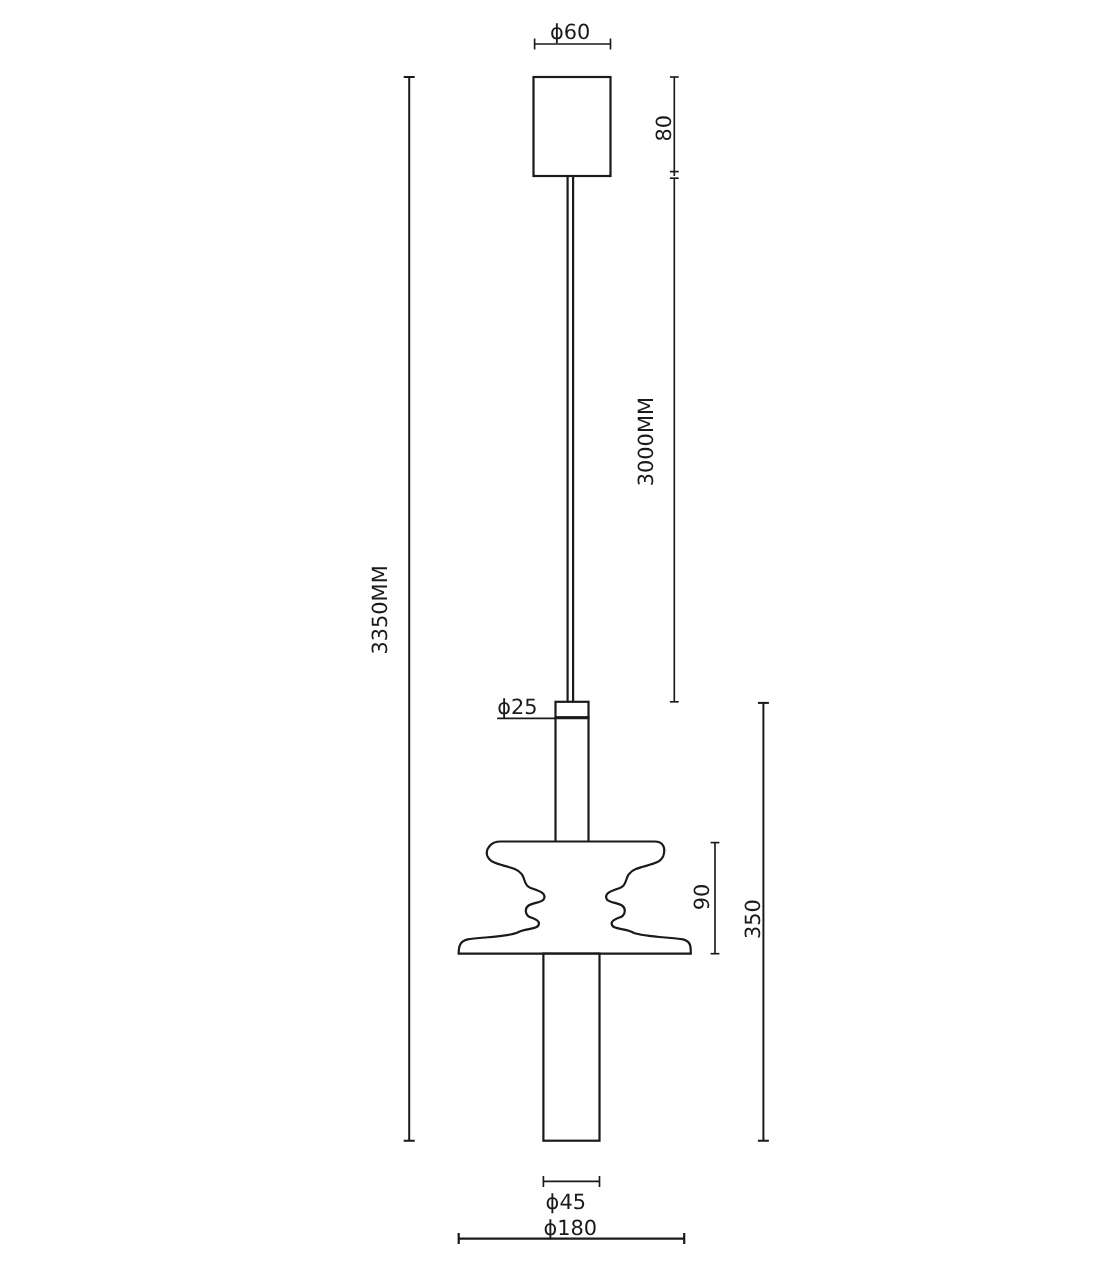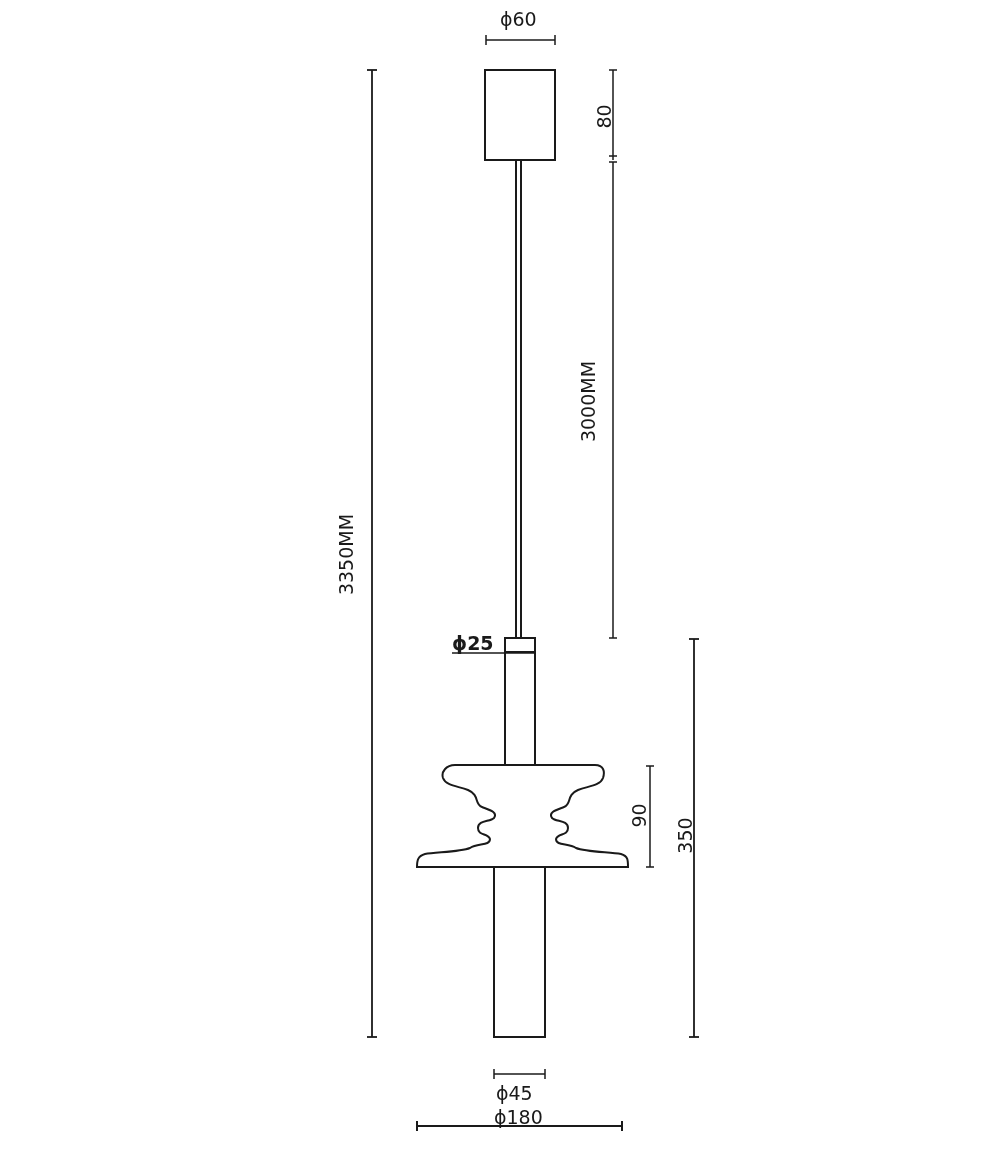--- a/index.html
+++ b/index.html
@@ -95,29 +95,29 @@
     </g>
 
     <g stroke-width="2">
       <line x1="417" y1="1126" x2="622" y2="1126"></line>
       <line x1="417" y1="1121" x2="417" y2="1131"></line>
       <line x1="622" y1="1121" x2="622" y2="1131"></line>
     </g>
   </g>
 </svg>
 
-<div class="lbl" style="left:500px; top:10px;text-align:center;">ϕ60</div>
+<div class="lbl" style="left:500px; top:20px;text-align:center;">ϕ60</div>
 
 <div class="lbl rot" style="left:592px; top:107px;">80</div>
 
 <div class="lbl rot" style="left:548px; top:392px;">3000MM</div>
 
 <div class="lbl rot" style="left:306px; top:545px;">3350MM</div>
 
-<div class="lbl" style="left:452px; top:634px;font-weight:bold;">ϕ25</div>
+<div class="lbl" style="left:452px; top:634px;">ϕ25</div>
 
 <div class="lbl rot" style="left:667px; top:826px;">350</div>
 
 <div class="lbl rot" style="left:627px; top:806px;">90</div>
 
 <div class="lbl" style="left:496px; top:1084px;">ϕ45</div>
 
 <div class="lbl" style="left:494px; top:1108px;">ϕ180</div>
 
 </body></html>

